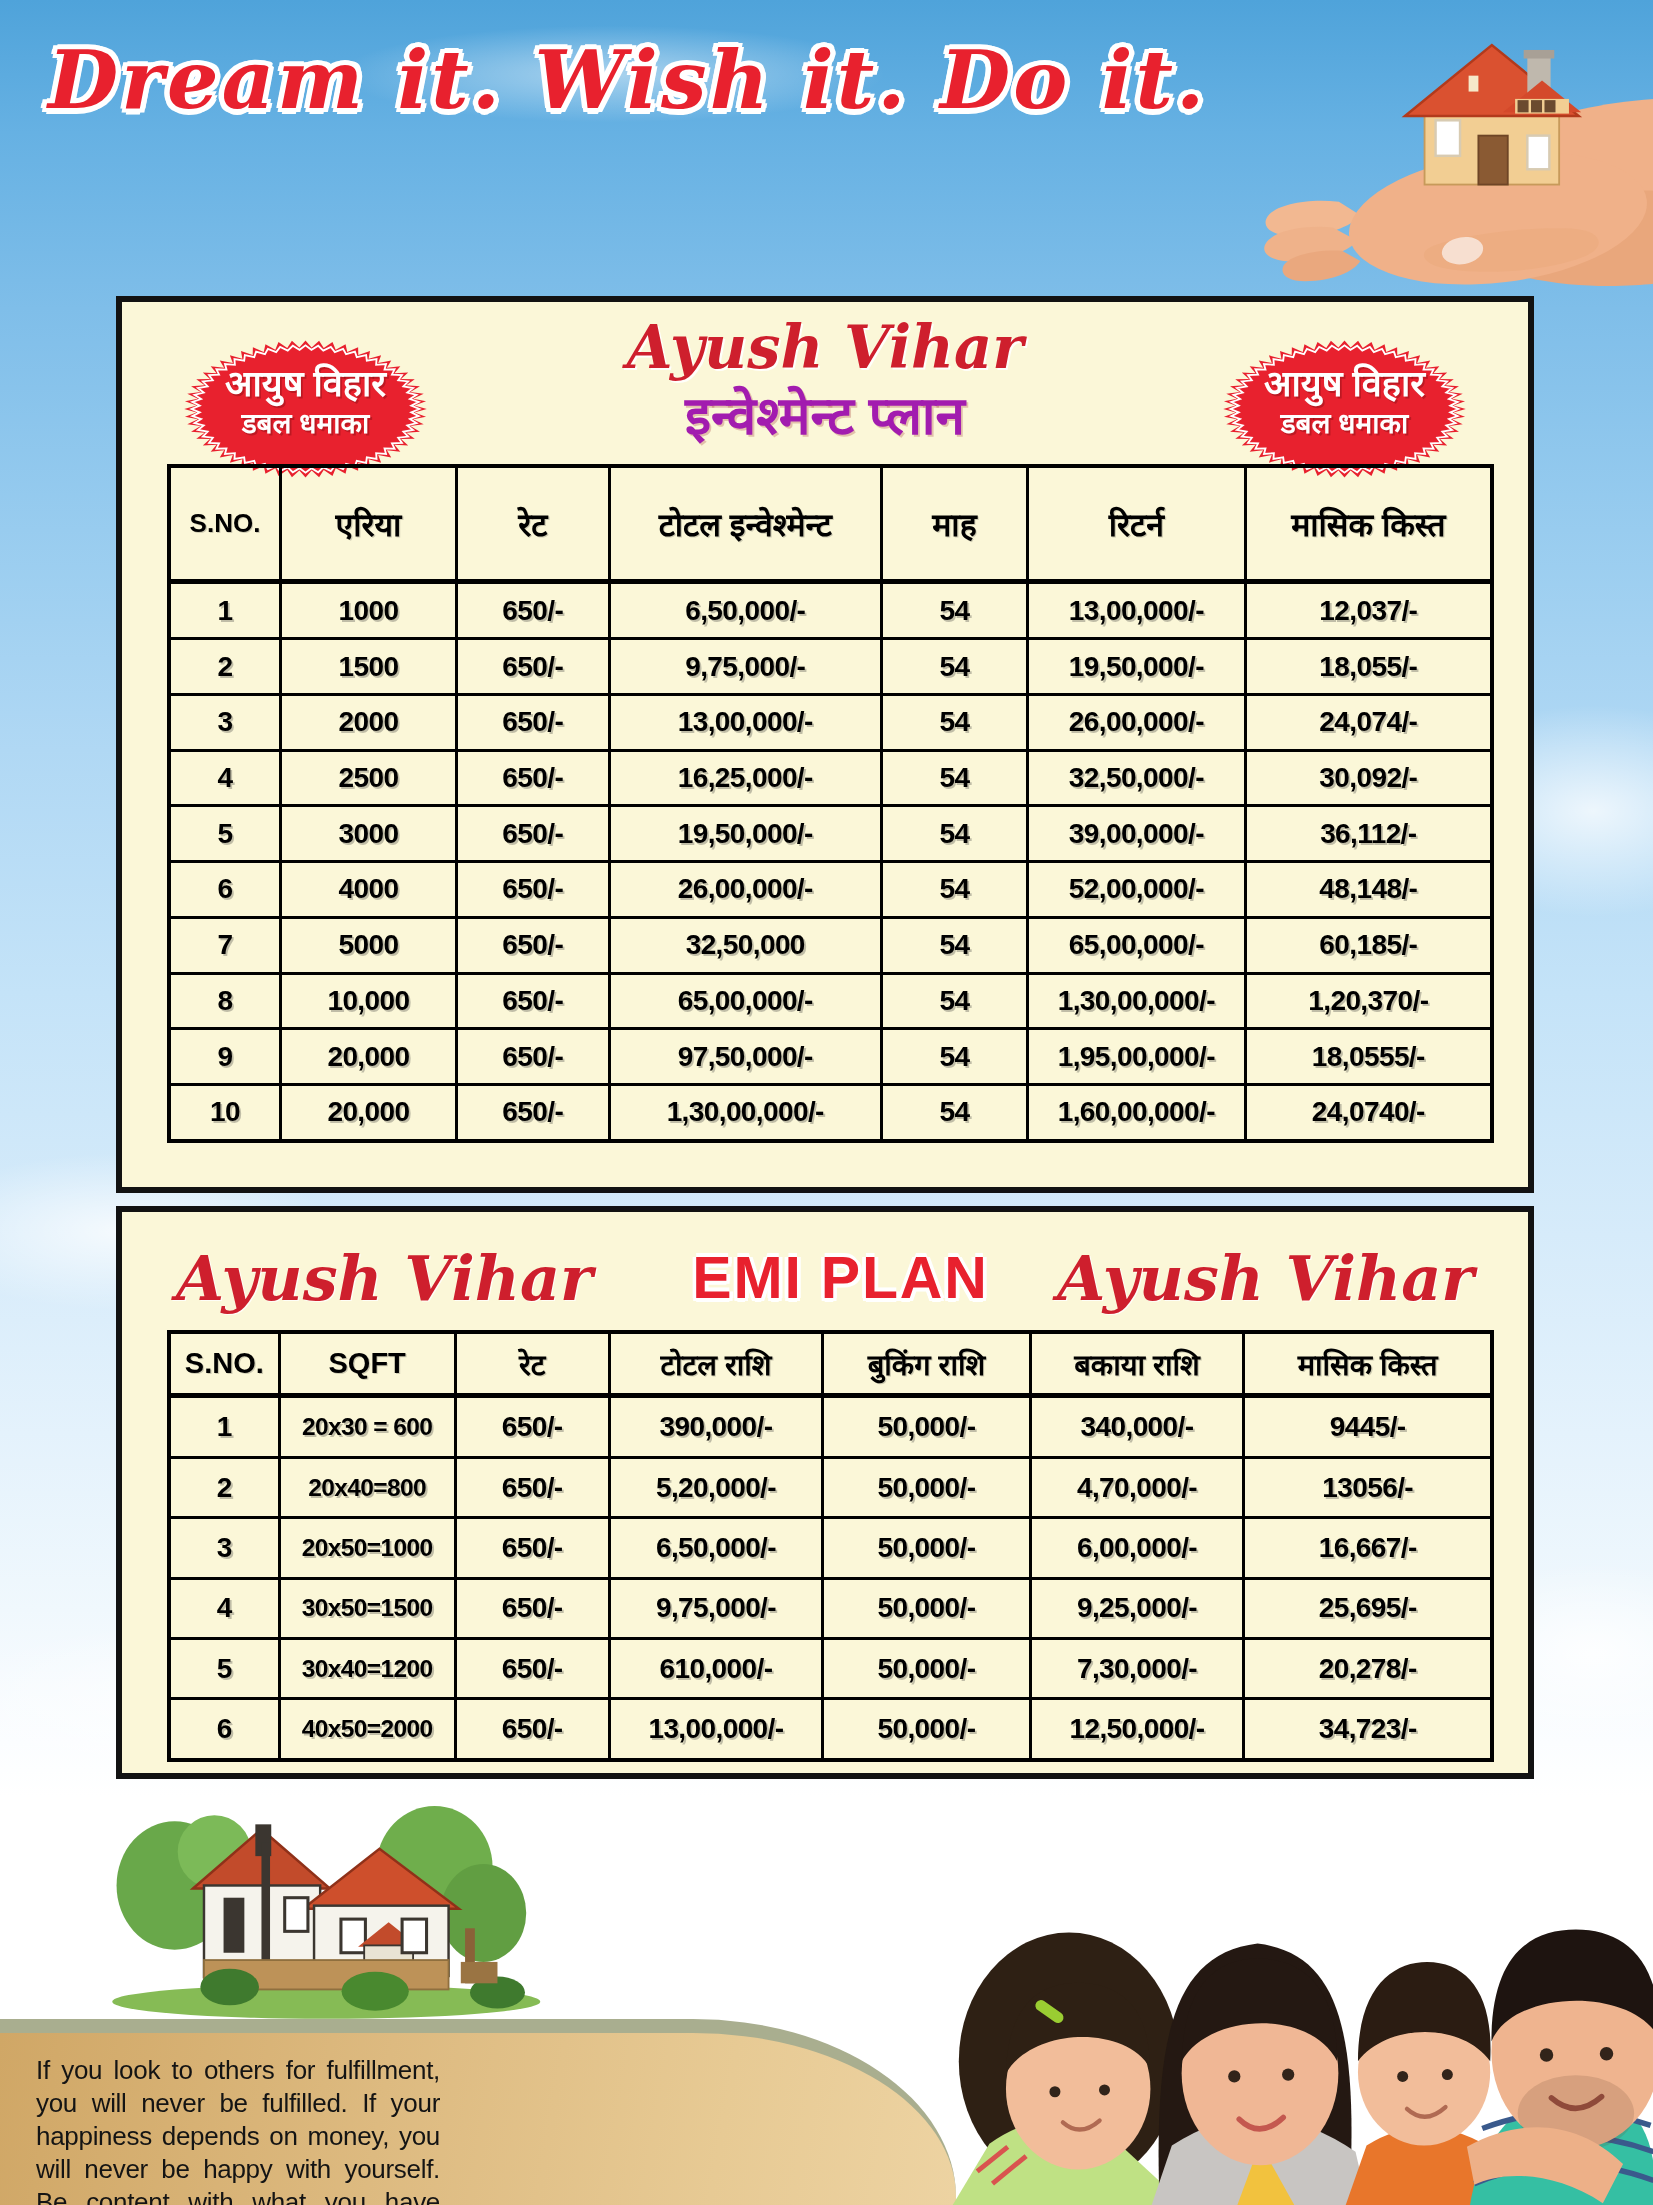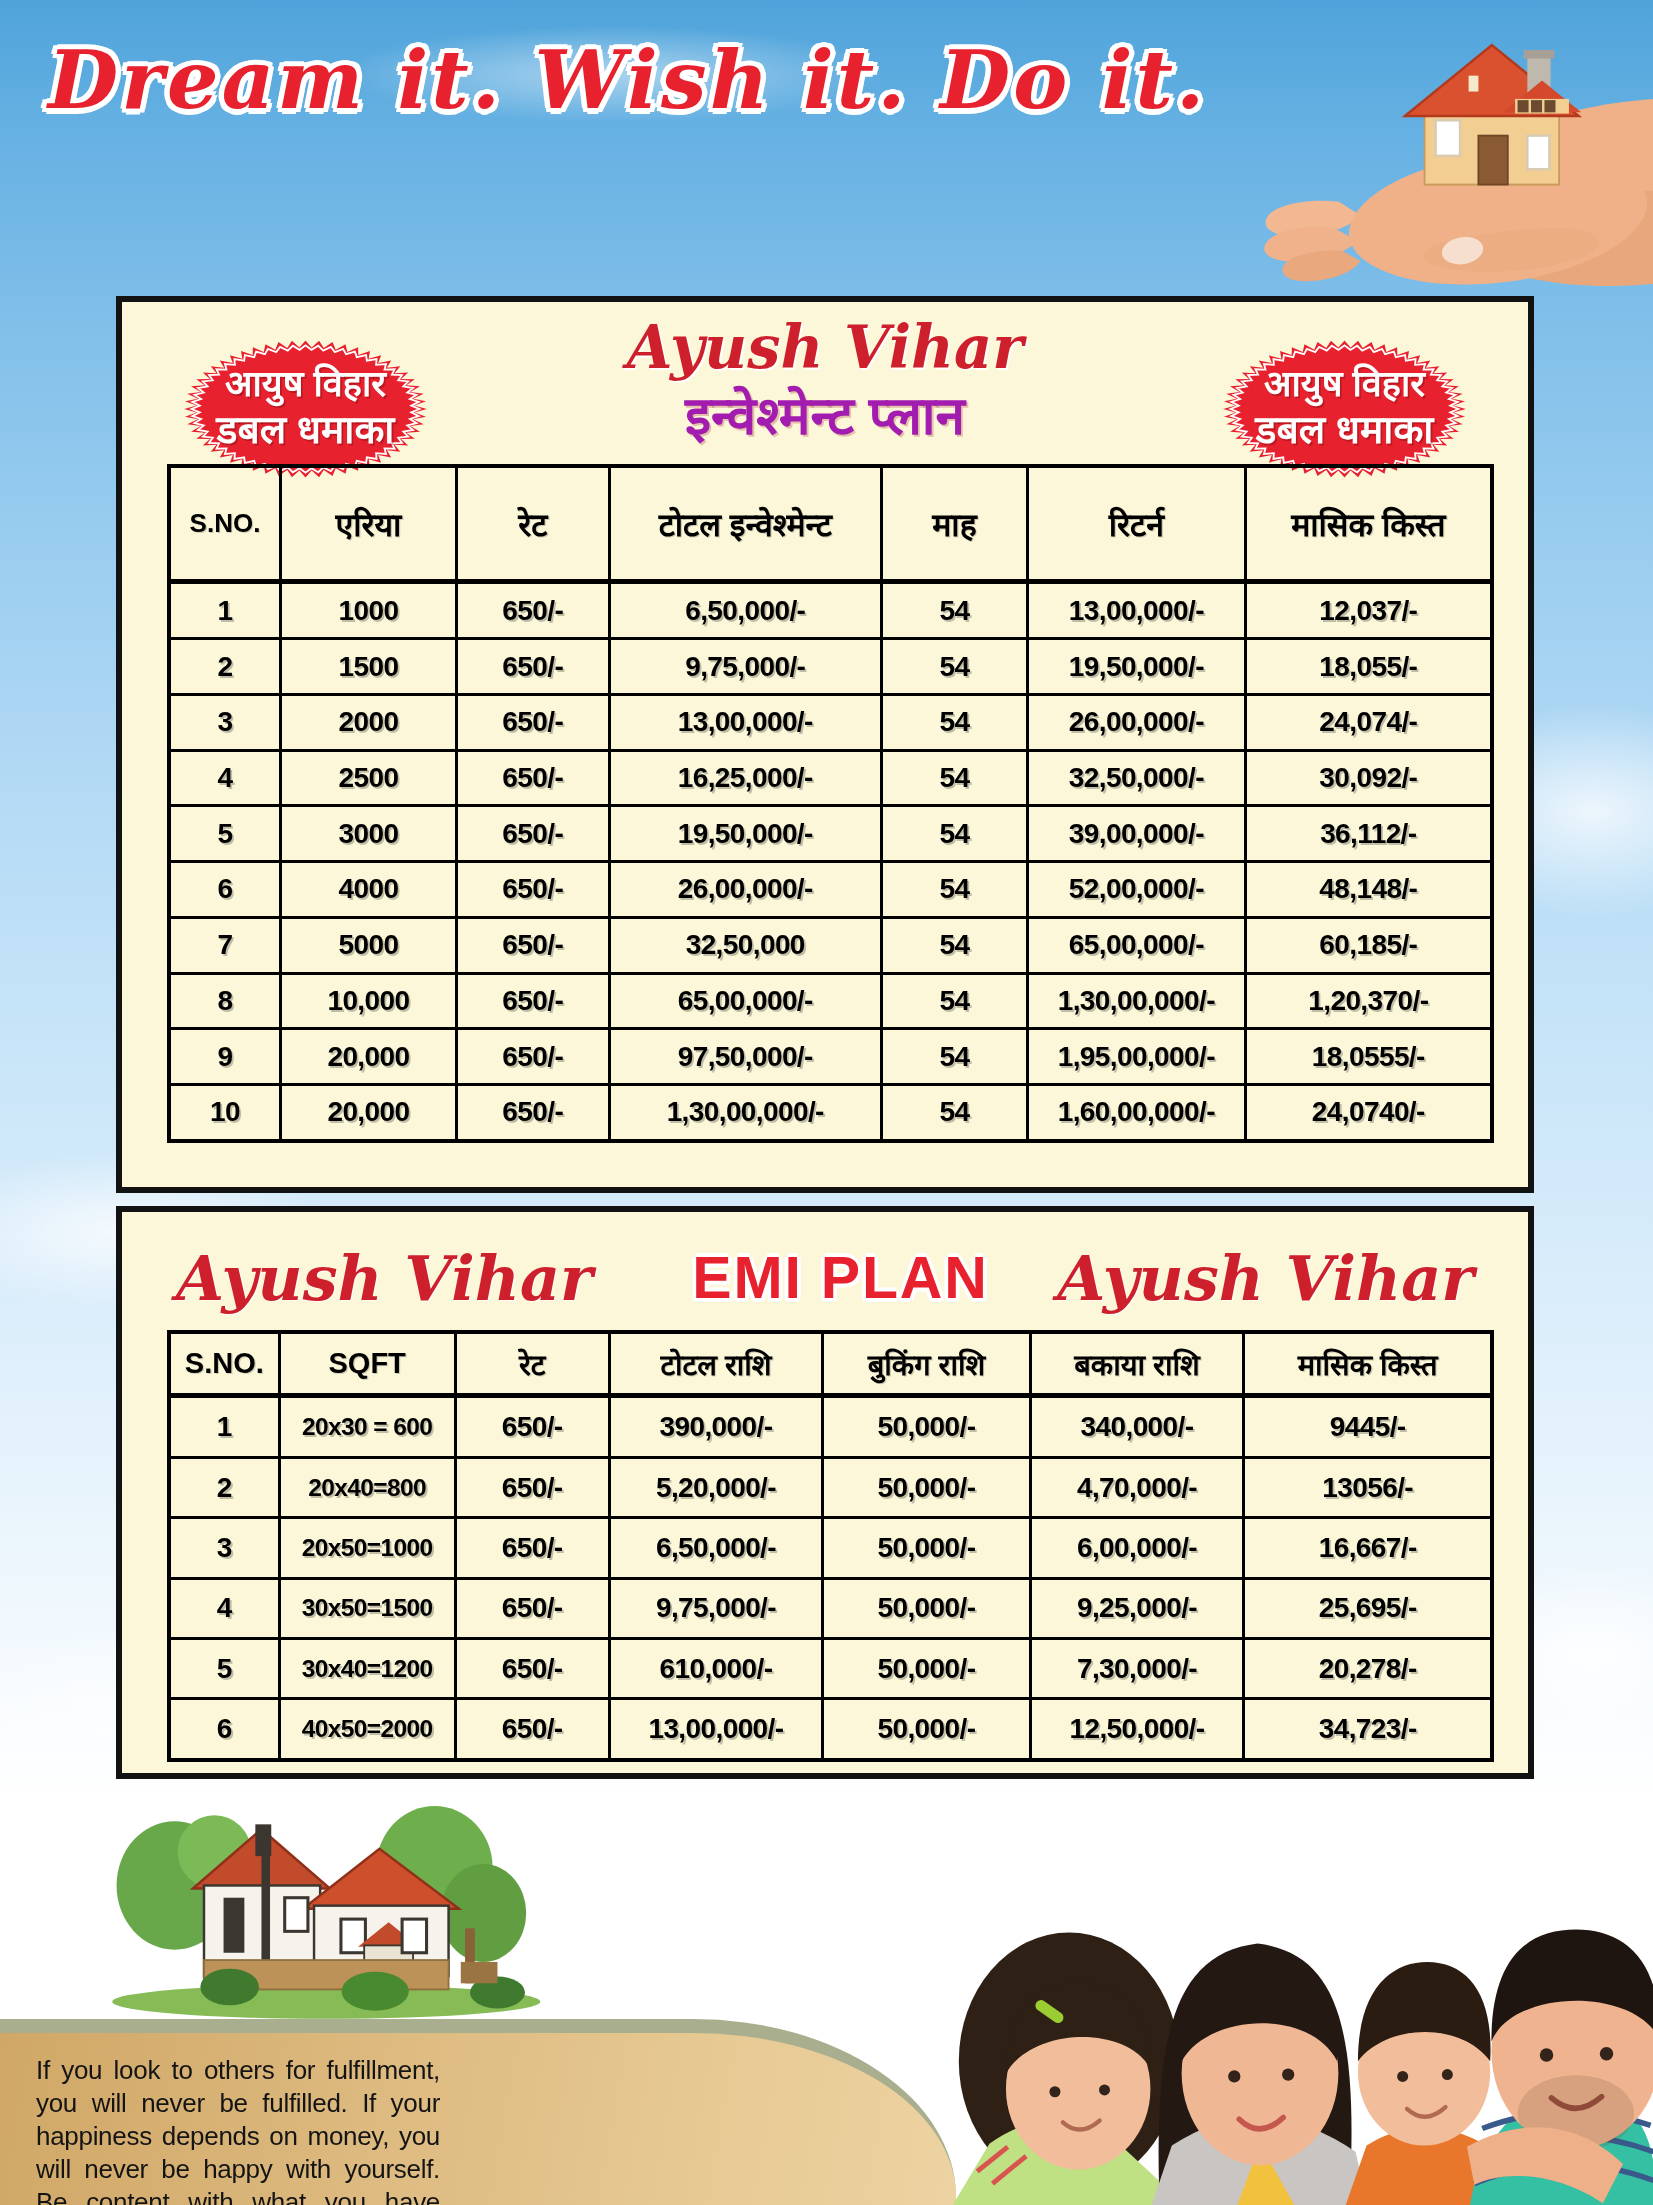--- a/index.html
+++ b/index.html
@@ -21,21 +21,21 @@
   #panel1{top:296px;height:897px;}
   #panel2{top:1206px;height:573px;}
 
   
   .badge{position:absolute;top:37px;width:245px;height:140px;}
   .badge.left{left:61px;} .badge.right{right:61px;}
   .badge svg{position:absolute;left:0;top:0;width:100%;height:100%;}
   .badge .bline{position:absolute;left:0;width:100%;text-align:center;color:#fff;font-weight:bold;
     text-shadow:1.8px 1.8px 0 rgba(60,0,0,.25);line-height:1;}
   .badge .b1{top:27px;font-size:36px;}
-  .badge .b2{top:71px;font-size:39px;}
+  .badge .b2{top:71px;font-size:28px;}
 
   .p1-script{position:absolute;top:11px;left:0;right:0;text-align:center;
     font-family:"DejaVu Serif",serif;font-style:italic;font-weight:bold;font-size:59px;color:#CE1F2D;
     text-shadow:1.8px 1.8px 0 rgba(255,255,255,.9);}
   .p1-hindi{position:absolute;top:85px;left:0;right:0;text-align:center;
     font-weight:bold;font-size:53px;color:#a21caf;line-height:1.1;
     text-shadow:1.8px 1.8px 0 rgba(150,30,30,.25);}
 
   .p2-titles{position:absolute;top:17px;left:0;right:0;height:98px;display:flex;
     justify-content:space-between;align-items:center;padding:0 54px;}

